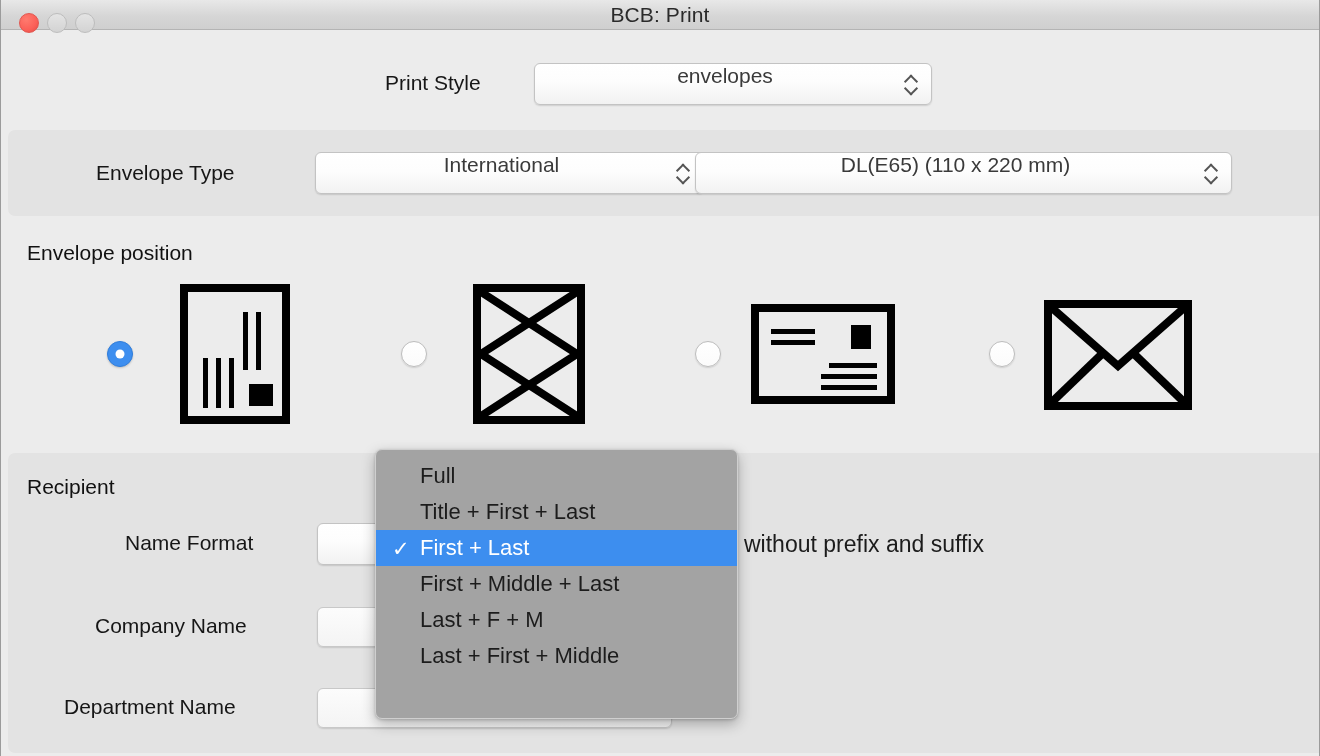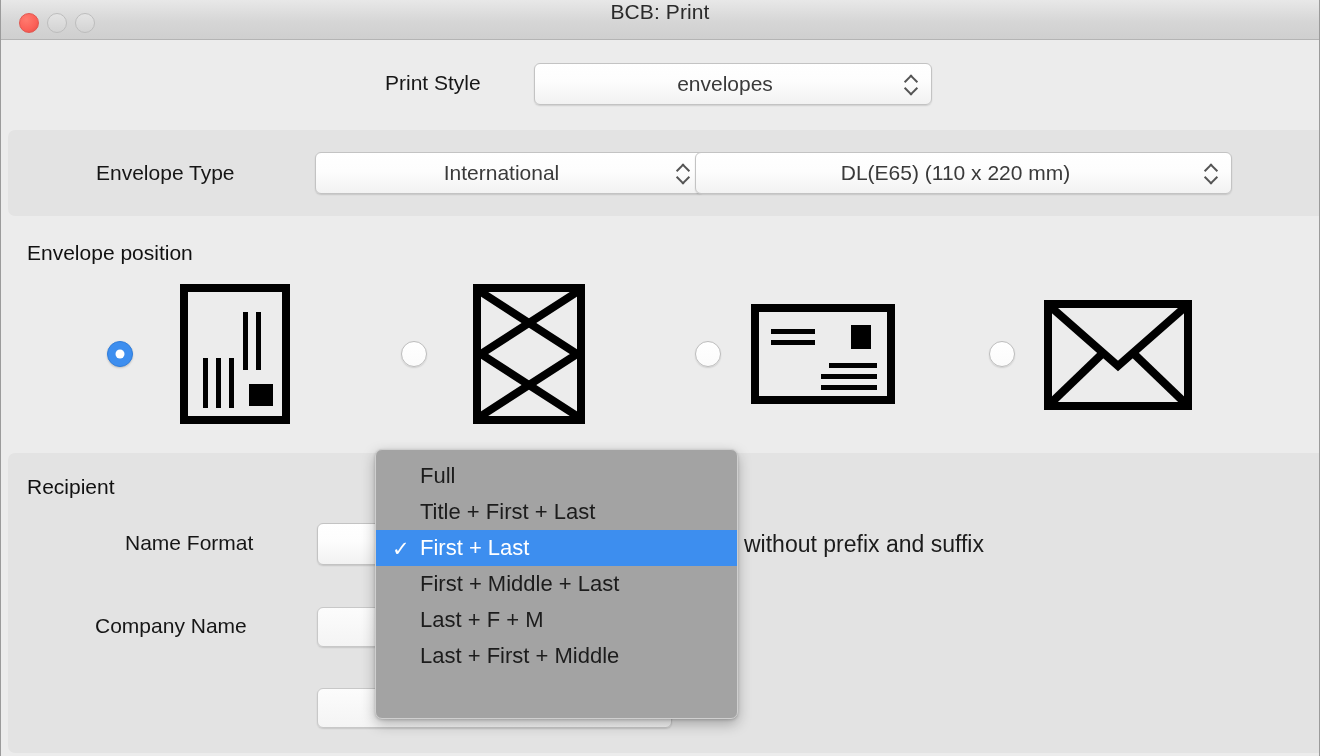--- a/index.html
+++ b/index.html
@@ -14,24 +14,24 @@
     width: 1320px; height: 756px;
     background: #ececec;
     border-left: 1px solid #9b9b9b;
     border-right: 1px solid #9b9b9b;
     overflow: hidden;
   }
 
   
   .titlebar {
     position: relative;
-    height: 40px;
+    height: 30px;
     background: linear-gradient(to bottom, #e8e8e8 0%, #d6d6d6 55%, #cfcfcf 100%);
     border-bottom: 1px solid #b4b4b4;
-    display: flex; 
+    display: flex; align-items: center;
   }
   .traffic { position: absolute; left: 18px; top: 13px; display: flex; gap: 8px; }
   .tl { width: 20px; height: 20px; border-radius: 50%; }
   .tl-close {
     background: radial-gradient(circle at 35% 30%, #ff7b6f 0%, #fb6058 60%, #e04b44 100%);
     border: 1px solid #e2564f;
   }
   .tl-min, .tl-max {
     background: linear-gradient(to bottom, #e4e4e4, #d3d3d3);
     border: 1px solid #bdbdbd;
@@ -48,21 +48,21 @@
   .lbl { font-size: 21px; color: #161616; white-space: nowrap; }
   .lbl-sec { font-size: 21px; color: #111; }
 
   
   .popup {
     position: absolute;
     background: linear-gradient(to bottom, #ffffff 0%, #fdfdfd 45%, #f2f2f2 100%);
     border: 1px solid #c3c3c3;
     border-radius: 6px;
     box-shadow: 0 1px 1.5px rgba(0,0,0,.13);
-    display: flex; align-items: center; justify-content: center;
+    display: flex; justify-content: center;
   }
   .popup-text {
     font-size: 21px; color: #3a3a3a; white-space: nowrap;
     padding: 0 36px 0 20px;
   }
   .chev {
     position: absolute; right: 13px; top: 50%;
     transform: translateY(-50%);
     display: flex; flex-direction: column; align-items: center; gap: 3px;
   }
@@ -232,20 +232,21 @@
     <div class="chev">
       <span class="up"></span>
         <span class="dn"></span>
     </div>
   </div>
   <div class="hidden-text" style="left:743px; top:531px;">without prefix and suffix</div>
 
   <div class="lbl" style="position:absolute; left:94px; top:614px;">Company Name</div>
   <div class="tfield" style="left:316px; top:607px; width:355px; height:40px;"></div>
 
+  <div class="lbl" style="position:absolute; left:63px; top:695px;">Department Name</div>
   <div class="tfield" style="left:316px; top:688px; width:355px; height:40px;"></div>
 
   <div class="menu" style="left:374px; top:449px; width:363px; height:270px;">
 
     <div class="menu-item">
       <span class="menu-check"></span>
       <span>Full</span>
     </div>
 
     <div class="menu-item">

